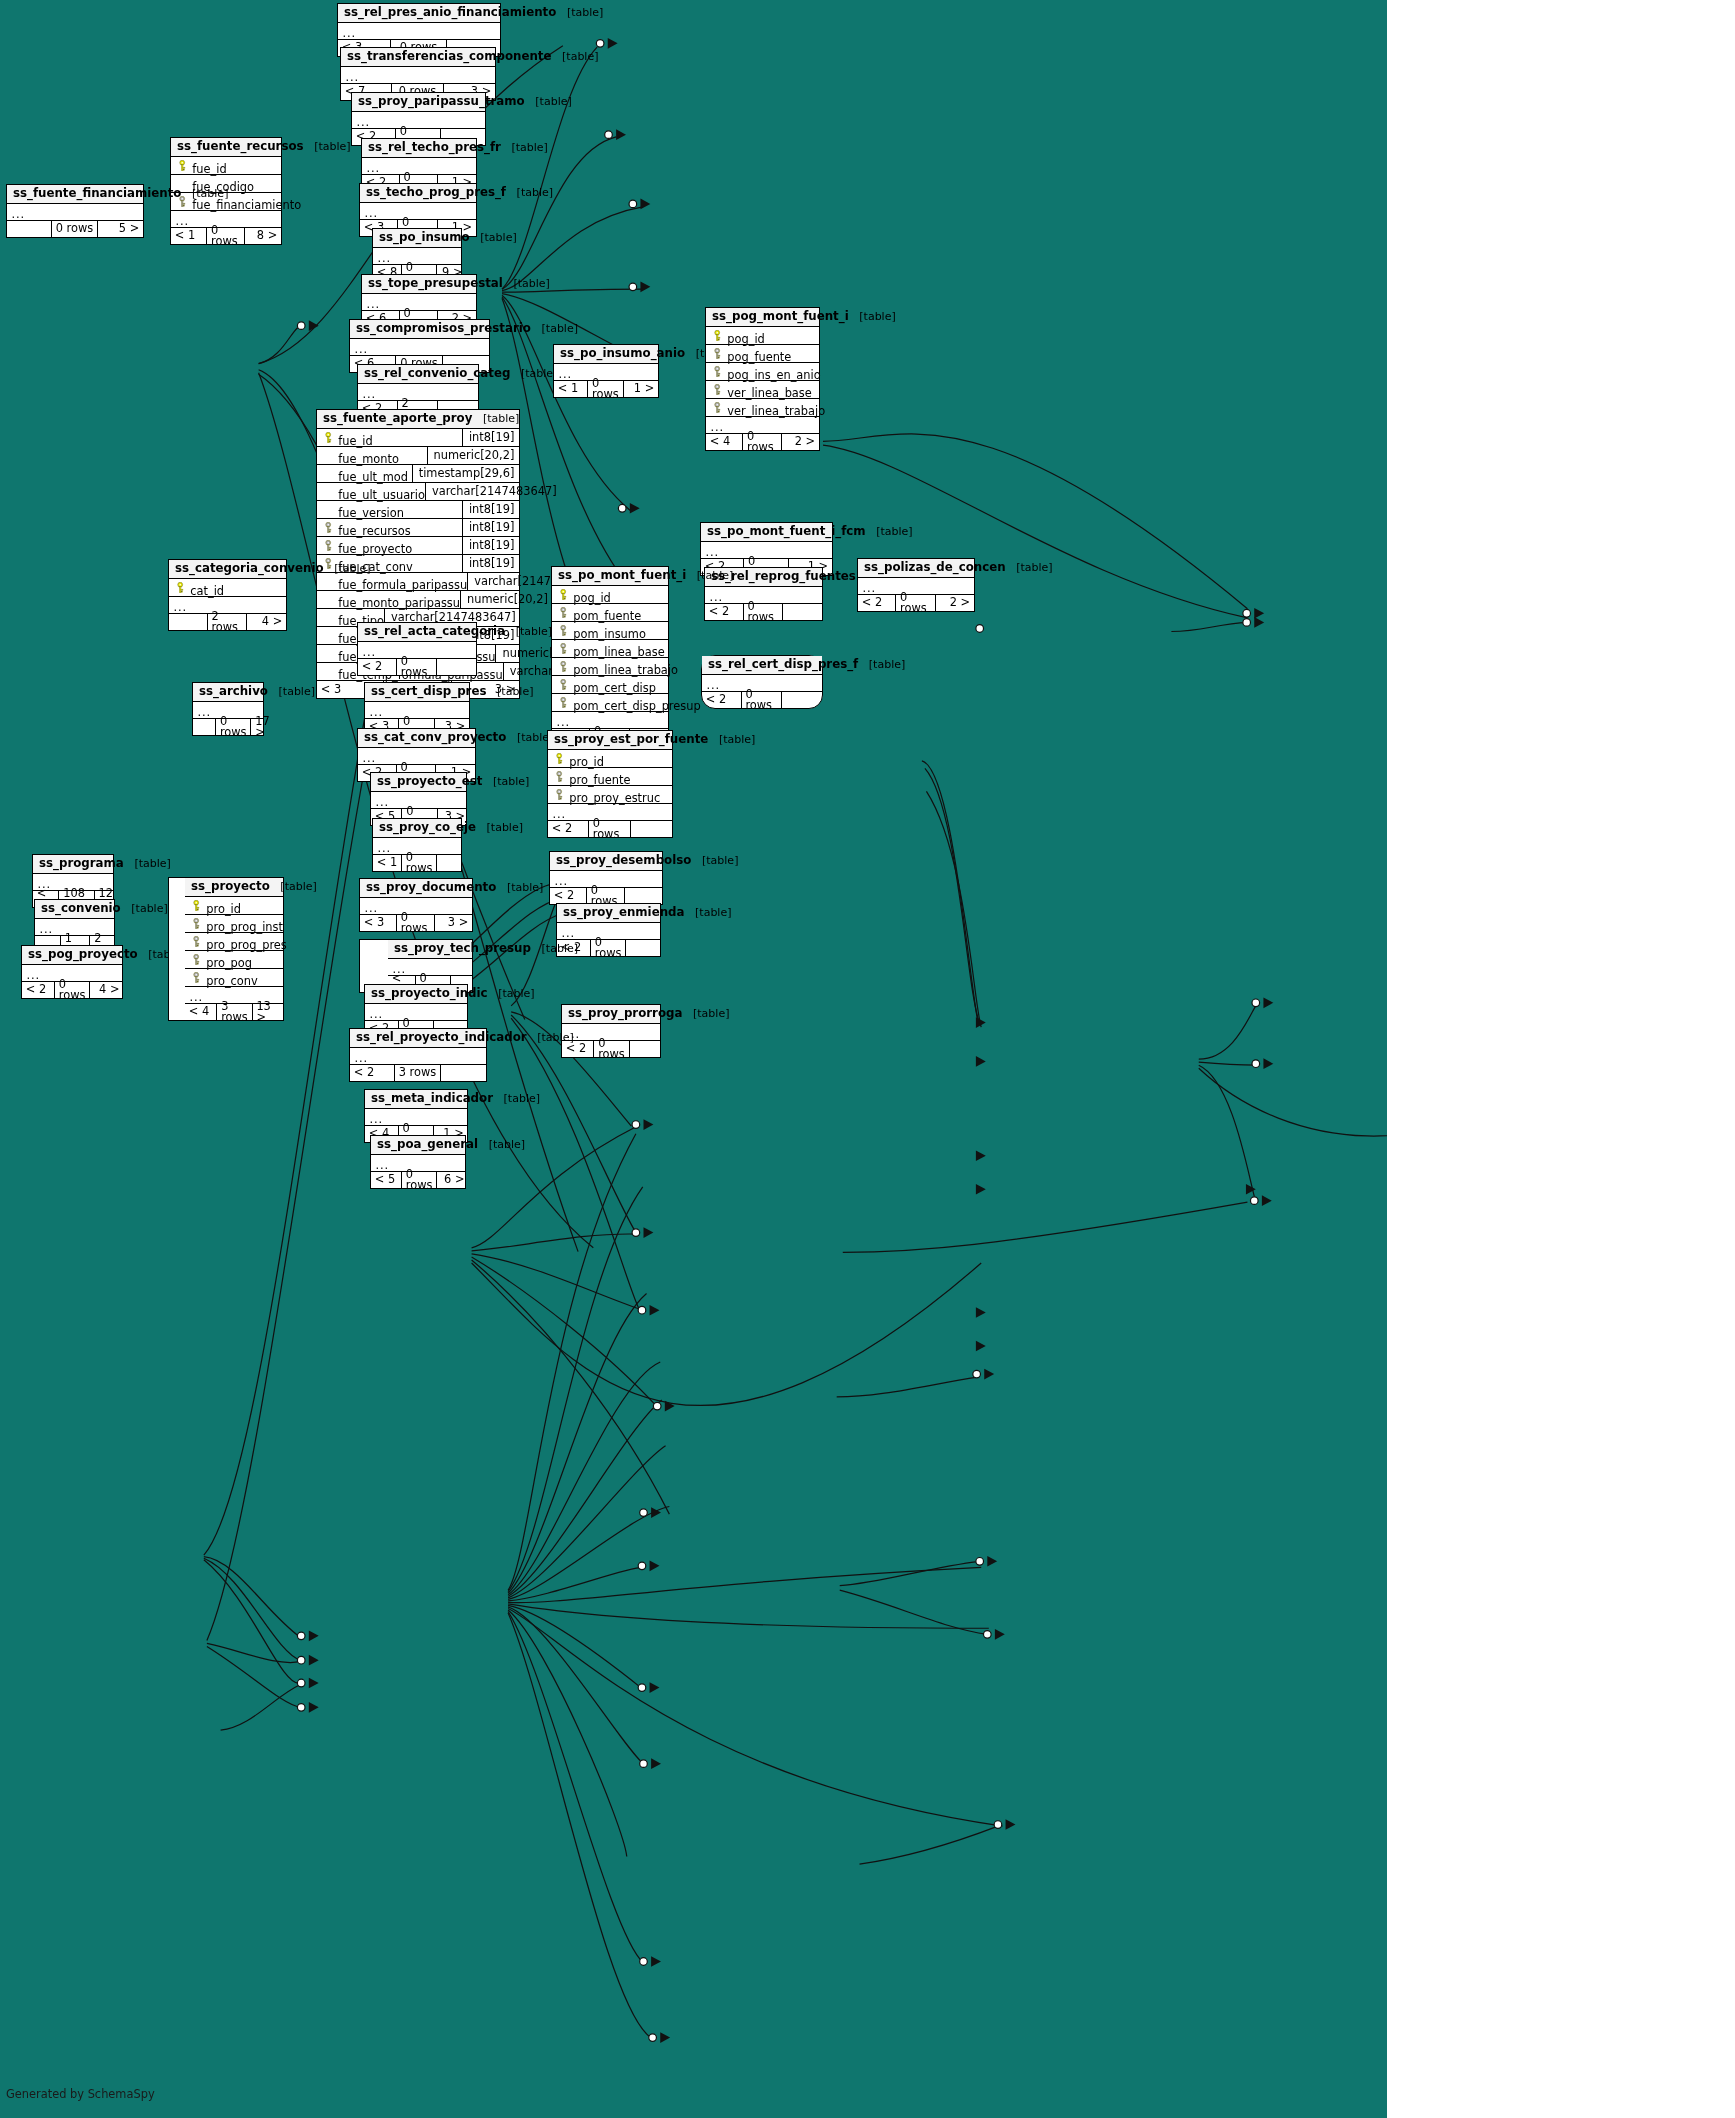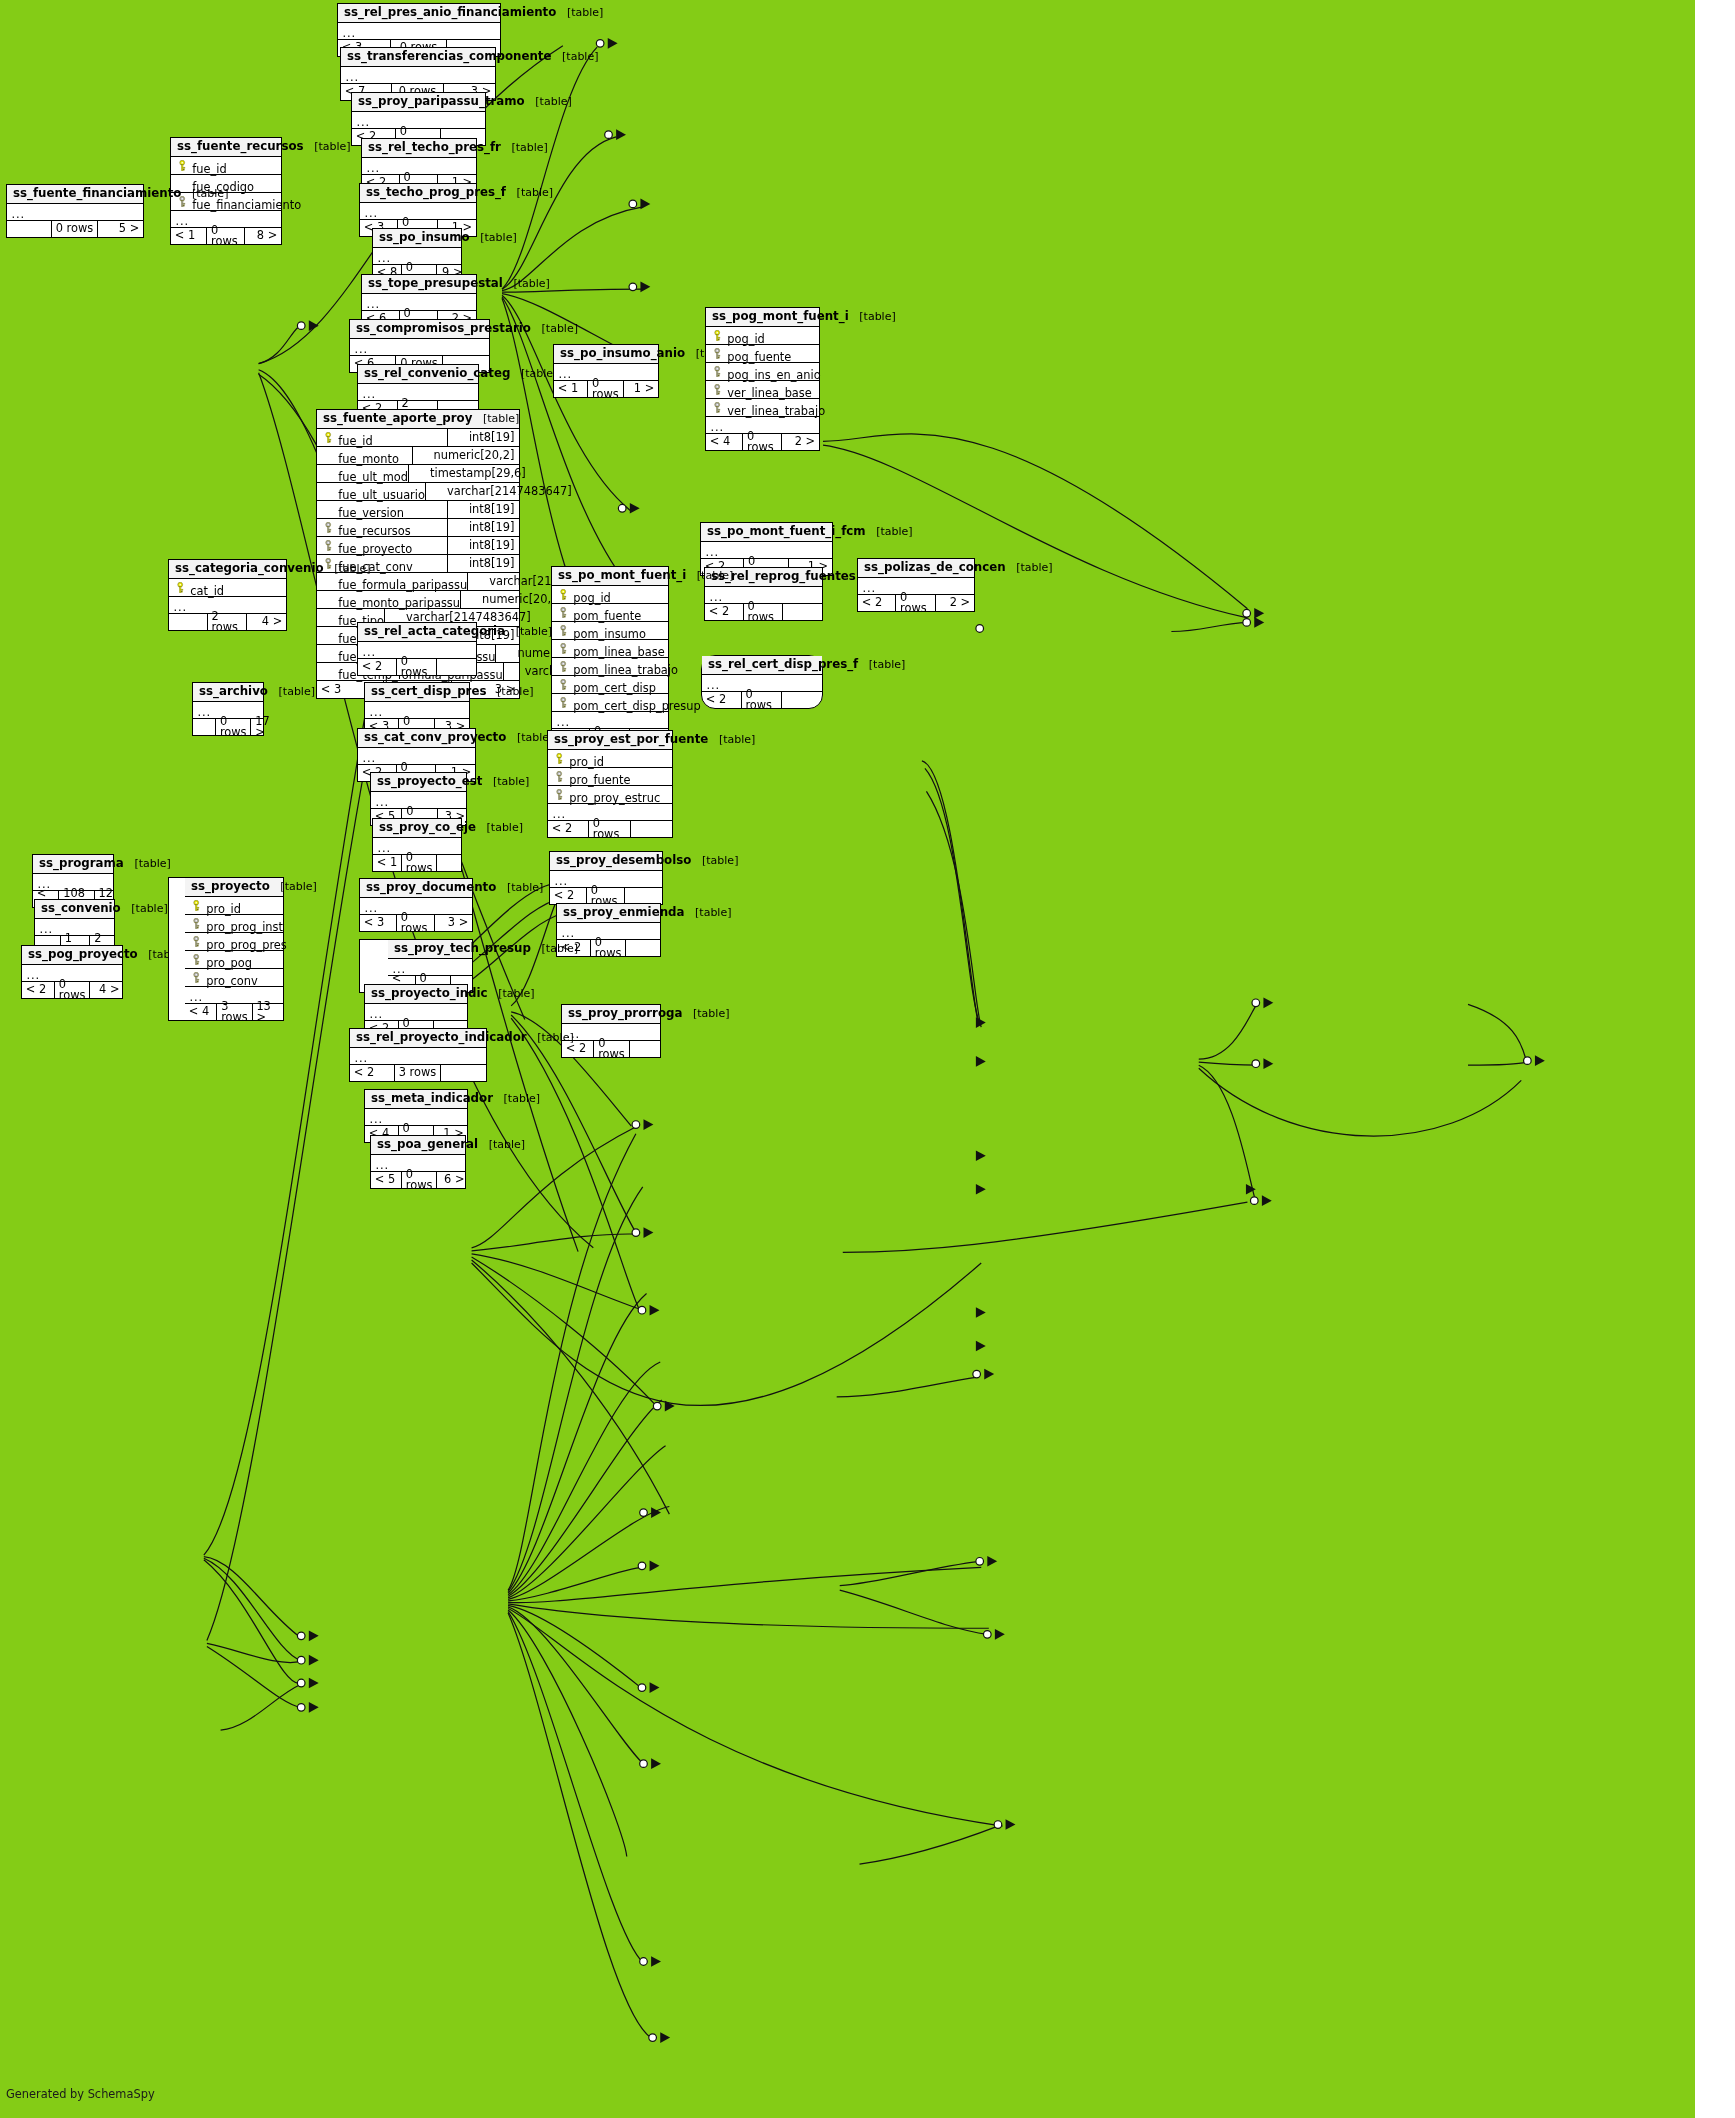--- a/index.html
+++ b/index.html
@@ -2,23 +2,23 @@
 <html style="font-size:12px"><head>
 <meta charset="utf-8">
 <style>
   html,body{margin:0;padding:0;background:#ffffff;}
   body{
     font-family:"DejaVu Sans","Liberation Sans",sans-serif;
     -webkit-font-smoothing:antialiased;
   }
   #canvas{
     position:relative;
-    width:1695px;
+    width:1387px;
     height:2119px;
-    background:#84cc16;
+    background:#0f766e;
     overflow:hidden;
   }
   #edges{
     position:absolute;left:0;top:0;width:1735px;height:2119px;
     pointer-events:none;
   }
   .tbl{
     position:absolute;
     box-sizing:border-box;
     border:1.5px solid #000;
@@ -47,21 +47,21 @@
     height:18px;box-sizing:border-box;
     padding:0 4.6px;
     white-space:nowrap;
   }
   .tbl .col .kwrap{
     width:13.7px;min-width:13.7px;display:inline-flex;align-items:center;justify-content:center;
   }
   .tbl .col .cname{padding-left:3px;font-size:11.4px;color:#000;margin-top:8px;}
   .tbl .col .ctype{
     margin-left:auto;border-left:0.8px solid #000;
-    padding-left:21px;height:18px;display:flex;align-items:center;
+    padding-left:6px;height:18px;display:flex;align-items:center;
     font-size:11.4px;color:#000;box-sizing:border-box;
   }
   .tbl .ellip{
     height:16.7px;box-sizing:border-box;
     border-bottom:0.8px solid #000;
     padding:0 4.6px;display:flex;align-items:flex-end;
     font-size:11.4px;color:#000;letter-spacing:0.8px;line-height:0.9;
   }
   .tbl .foot{
     display:flex;height:16.7px;box-sizing:border-box;font-size:11.4px;

